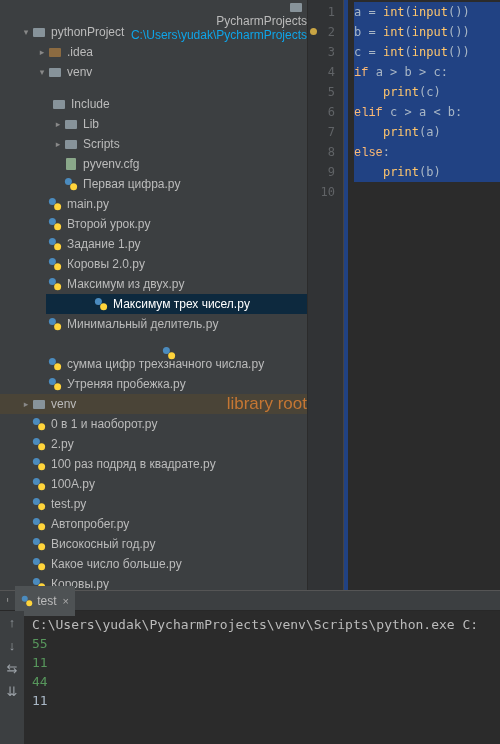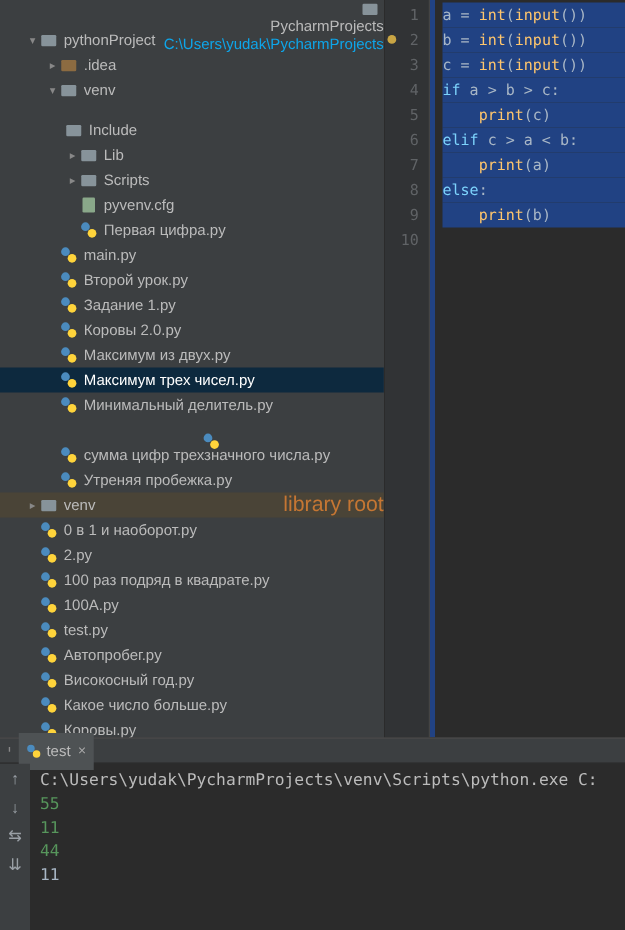--- a/index.html
+++ b/index.html
@@ -42,20 +42,21 @@
   .tree-row {
     display: flex;
     align-items: center;
     height: 20px;
     white-space: nowrap;
     cursor: pointer;
   }
   .tree-row.selected {
     background: #0d293e;
     color: #ffffff;
+    margin-left: 46px;
   }
   .tree-row.venv-lib {
     background: #4a4437;
   }
   .arrow {
     width: 12px;
     text-align: center;
     color: #888;
     font-size: 9px;
     flex: 0 0 12px;
@@ -121,21 +122,21 @@
     font-size: 12px;
     line-height: 20px;
     padding-top: 2px;
     padding-left: 6px;
     white-space: pre;
     overflow: hidden;
   }
   .editor-sel { background:#214283; display:block; }
   .cline { height:20px; }
   .op { color: #a9b7c6; }
-  .kw { color: #7dd3fc; }
+  .kw { color: #fdba74; font-family: Liberation Mono, monospace; }
   .fn { color: #ffc66d; }
   .par { color:#a9b7c6; }
   .var { color: #a9b7c6; }
   
   .run {
     flex: 0 0 154px;
     background: #2b2b2b;
     border-top: 1px solid #555;
     display: flex;
     flex-direction: column;

